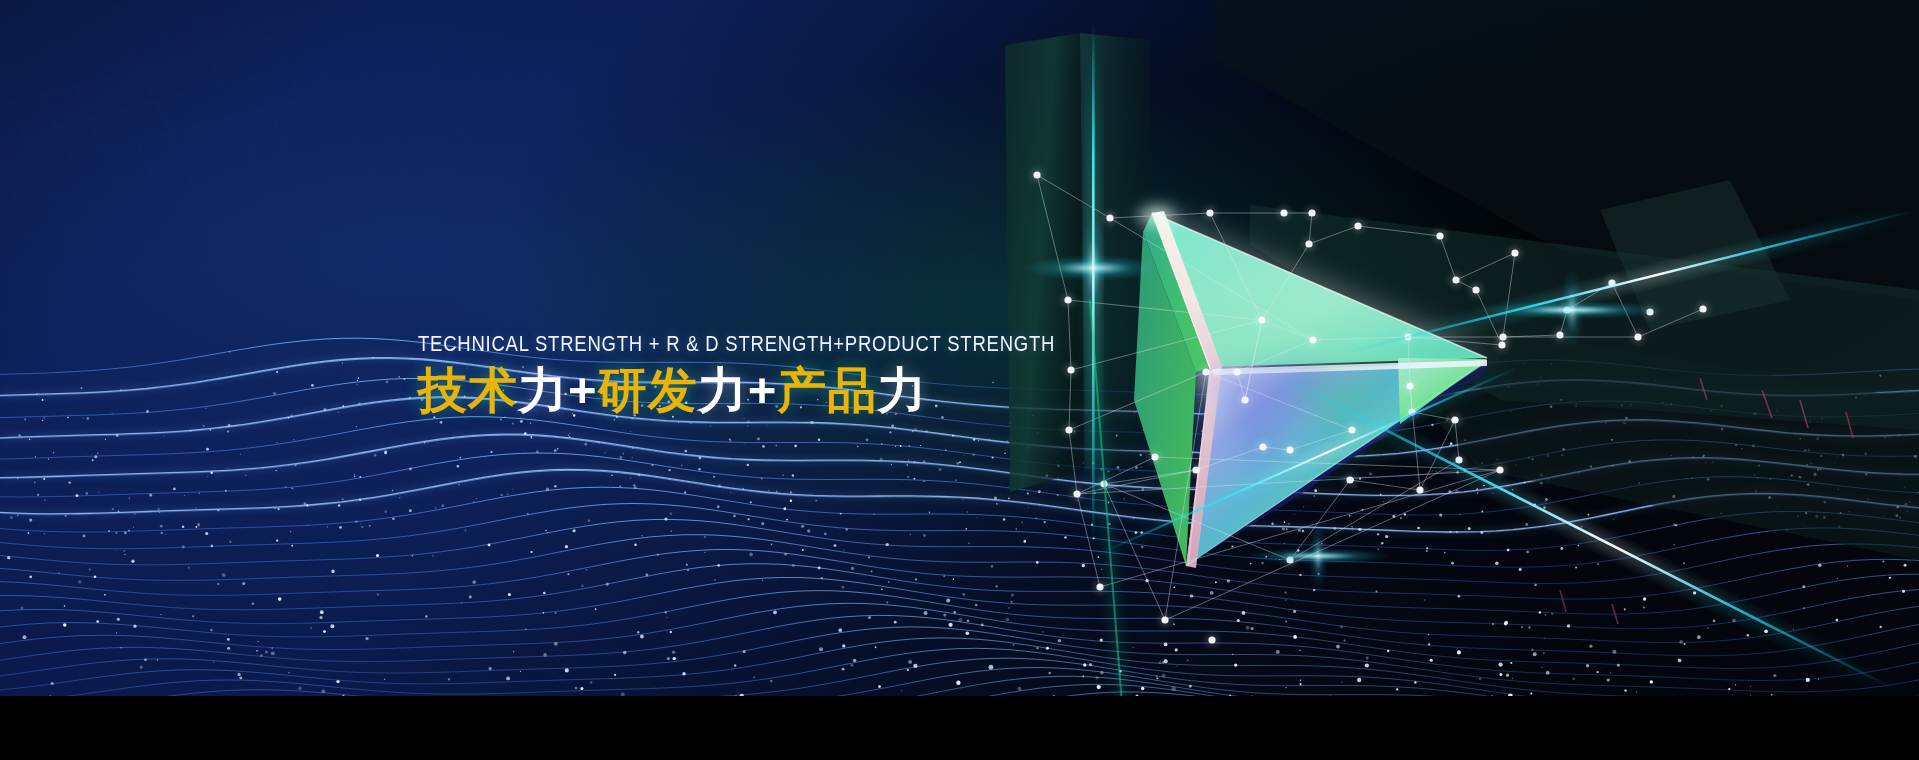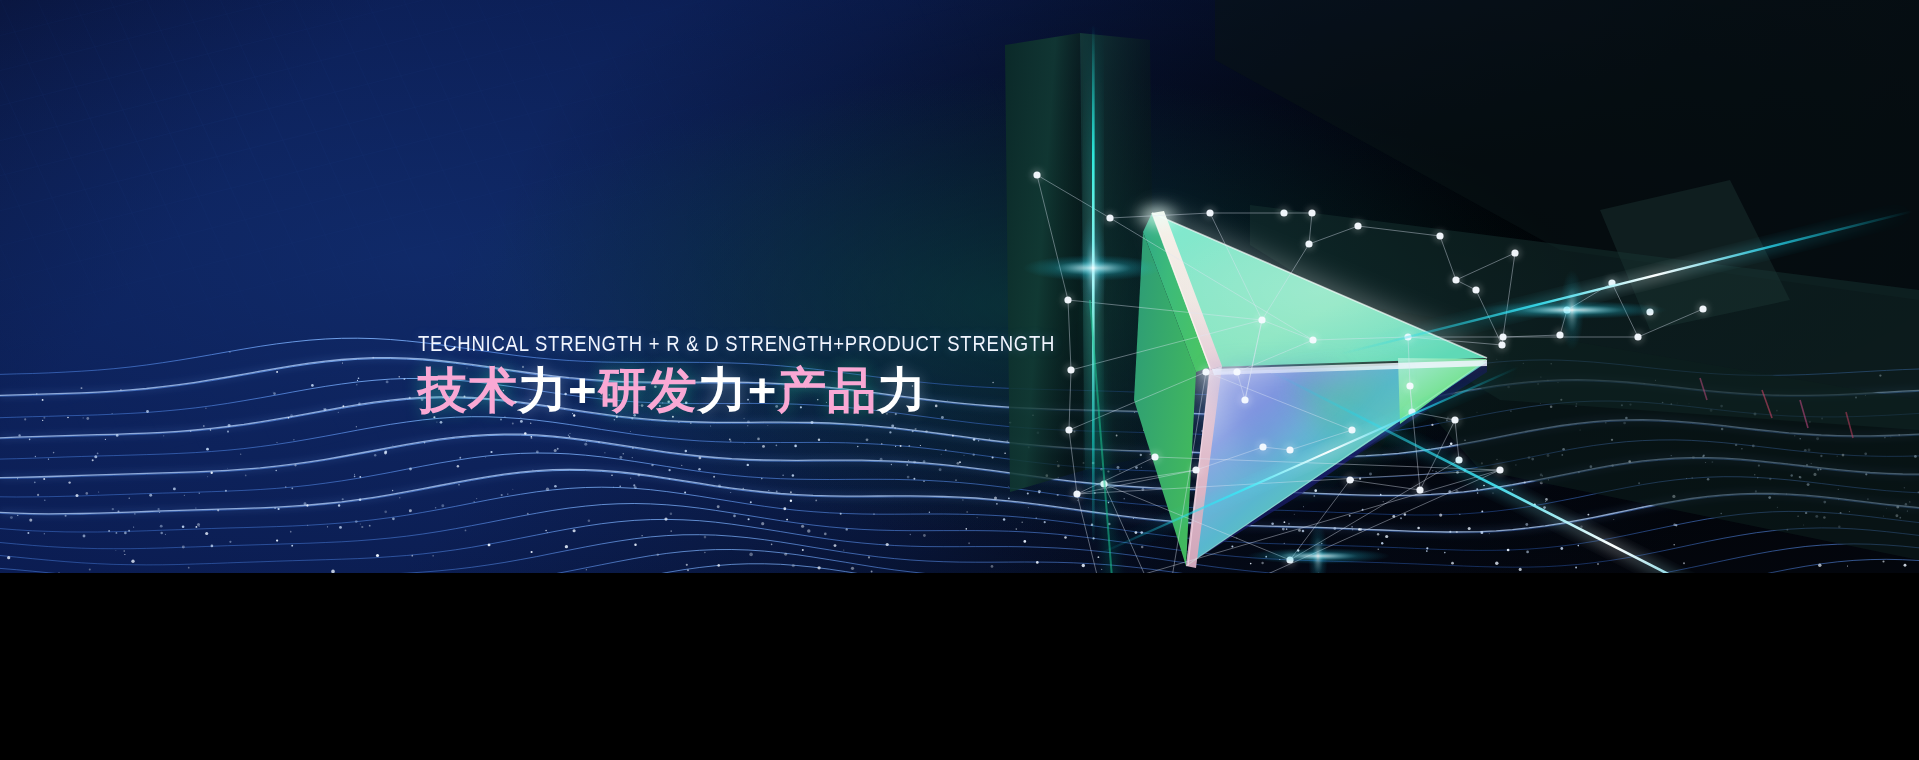--- a/index.html
+++ b/index.html
@@ -1,21 +1,21 @@
 <!DOCTYPE html>
 <html><head>
 <meta charset="utf-8">
 <title>Banner</title>
 <style>
   html,body{margin:0;padding:0;background:#000;}
   *{box-sizing:border-box;}
   #banner{
     position:relative;
     width:1919px;
-    height:573px;
+    height:696px;
     overflow:hidden;
     font-family:"Liberation Sans","DejaVu Sans",sans-serif;
     background:#050a1c;
   }
   .layer{position:absolute;inset:0;pointer-events:none;}
   #bg-svg,#graphic-svg,#mesh-svg{position:absolute;left:0;top:0;width:1919px;height:760px;}
 
   
   #headline-block{
     position:absolute;
@@ -35,21 +35,21 @@
     text-shadow:0 0 10px rgba(120,170,255,.35);
   }
   #headline-cn{
     margin-top:9px;
     white-space:nowrap;
     font-size:49px;
     font-weight:700;
     line-height:1.06;
     letter-spacing:1px;
   }
-  #headline-cn .g{color:#f9a8d4;text-shadow:0 0 16px rgba(46,224,160,.45);}
+  #headline-cn .g{color:#eab308;text-shadow:0 0 16px rgba(46,224,160,.45);}
   #headline-cn .w{color:#ffffff;text-shadow:0 0 14px rgba(200,225,255,.40);}
   #headline-cn .p{color:#ffffff;font-weight:700;}
 </style>
 </head>
 <body>
 
 <div id="banner">
 
   <svg id="bg-svg" class="layer" viewBox="0 0 1919 760" preserveAspectRatio="none">
     <defs>

